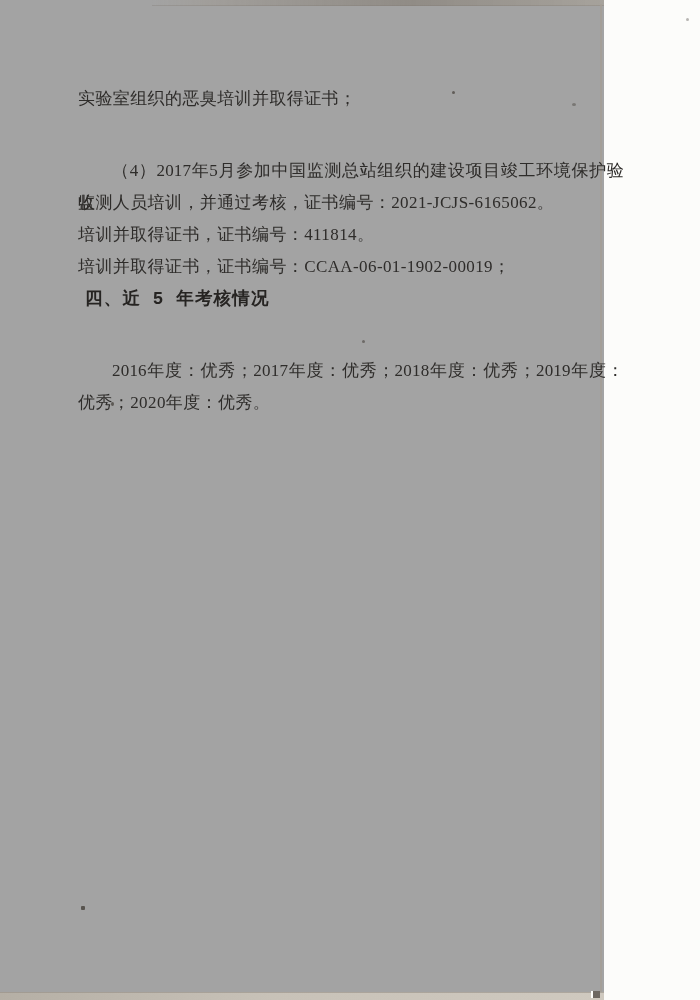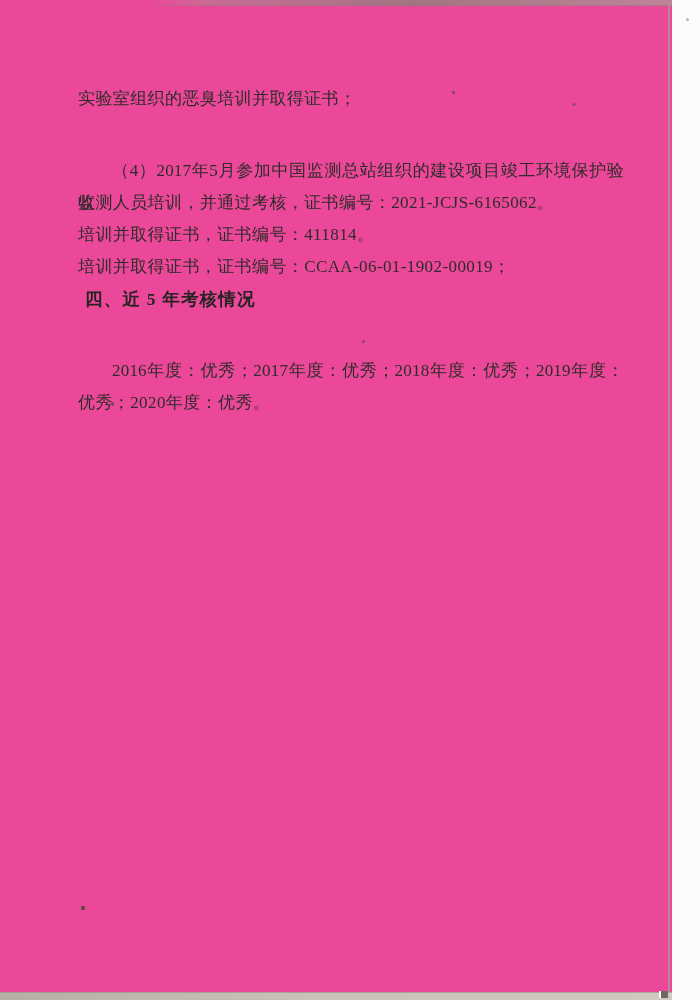--- a/index.html
+++ b/index.html
@@ -6,23 +6,23 @@
     margin: 0;
     padding: 0;
     width: 700px;
     height: 1000px;
     background: #fcfcfa;
     overflow: hidden;
     font-family: "Liberation Serif", "DejaVu Serif", serif;
   }
   .page {
     position: relative;
-    width: 672px;
+    width: 604px;
     height: 1000px;
-    background: #ec4899;
+    background: #a3a3a3;
   }
   
   .scan-edge-top {
     position: absolute;
     top: 0; left: 152; right: 0;
     left: 152px;
     height: 5px;
     background: linear-gradient(to right,
       rgba(158,152,144,0) 0px,
       rgba(158,152,144,0.45) 55px,
@@ -82,21 +82,21 @@
     text-align: justify;
     text-align-last: justify;
     white-space: normal;
     letter-spacing: 0.2px;
   }
   .line.heading {
     font-weight: bold;
     font-size: 17.5px;
     letter-spacing: 1.2px;
     text-indent: 7px;
-    font-family: Liberation Serif, serif;
+    font-family: Liberation Mono, monospace;
     color: #262422;
   }
 </style>
 </head>
 <body>
 
 <div class="page">
 
   <div class="scan-edge-top"></div>
   <div class="scan-edge-right"></div>

